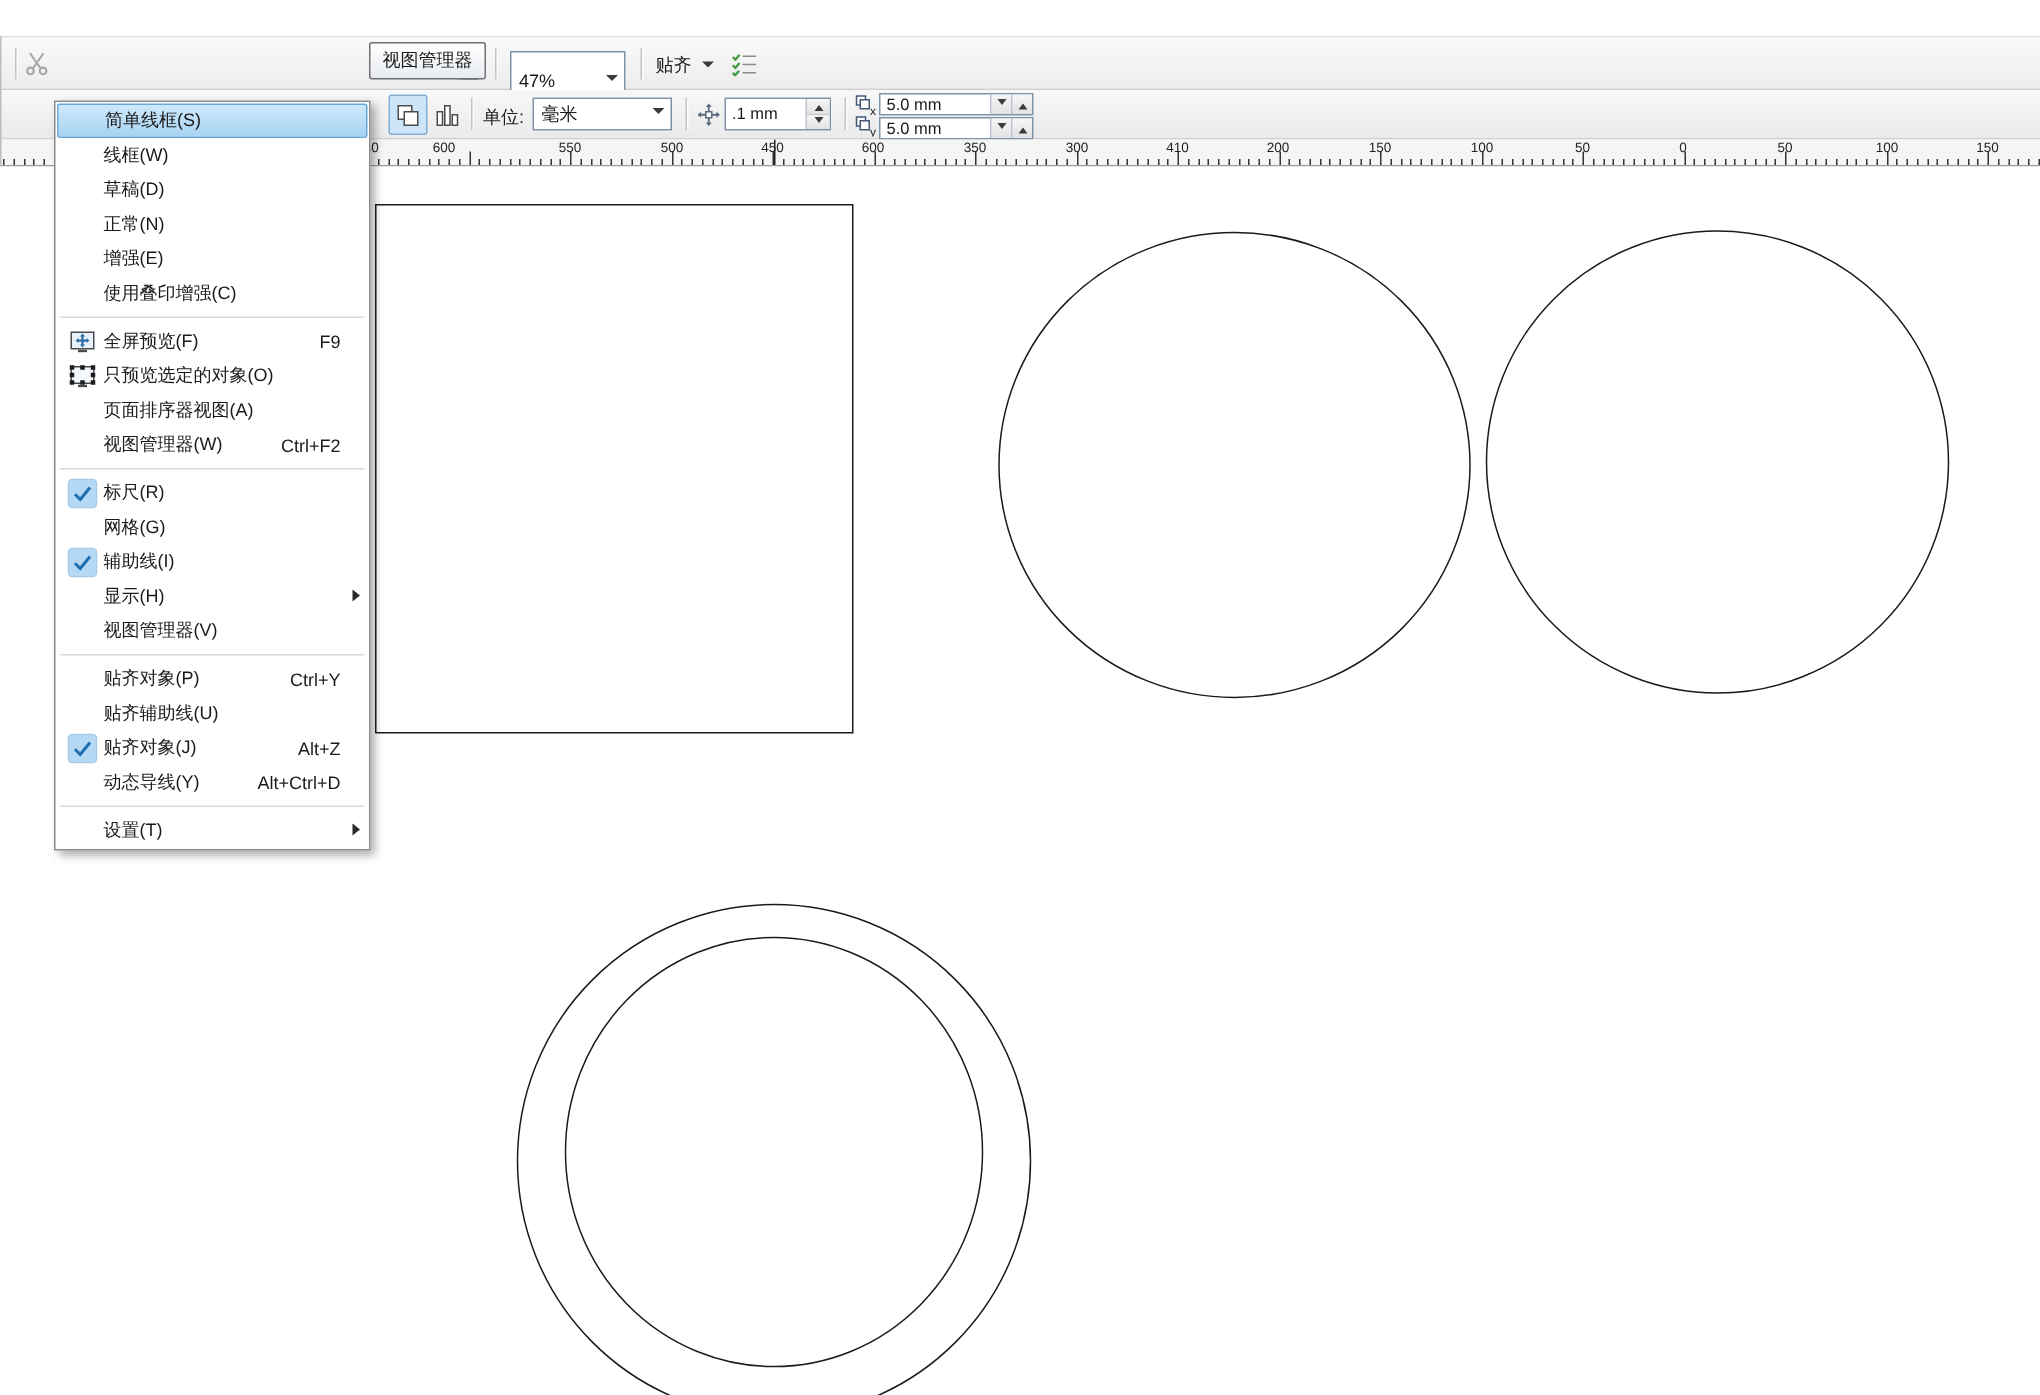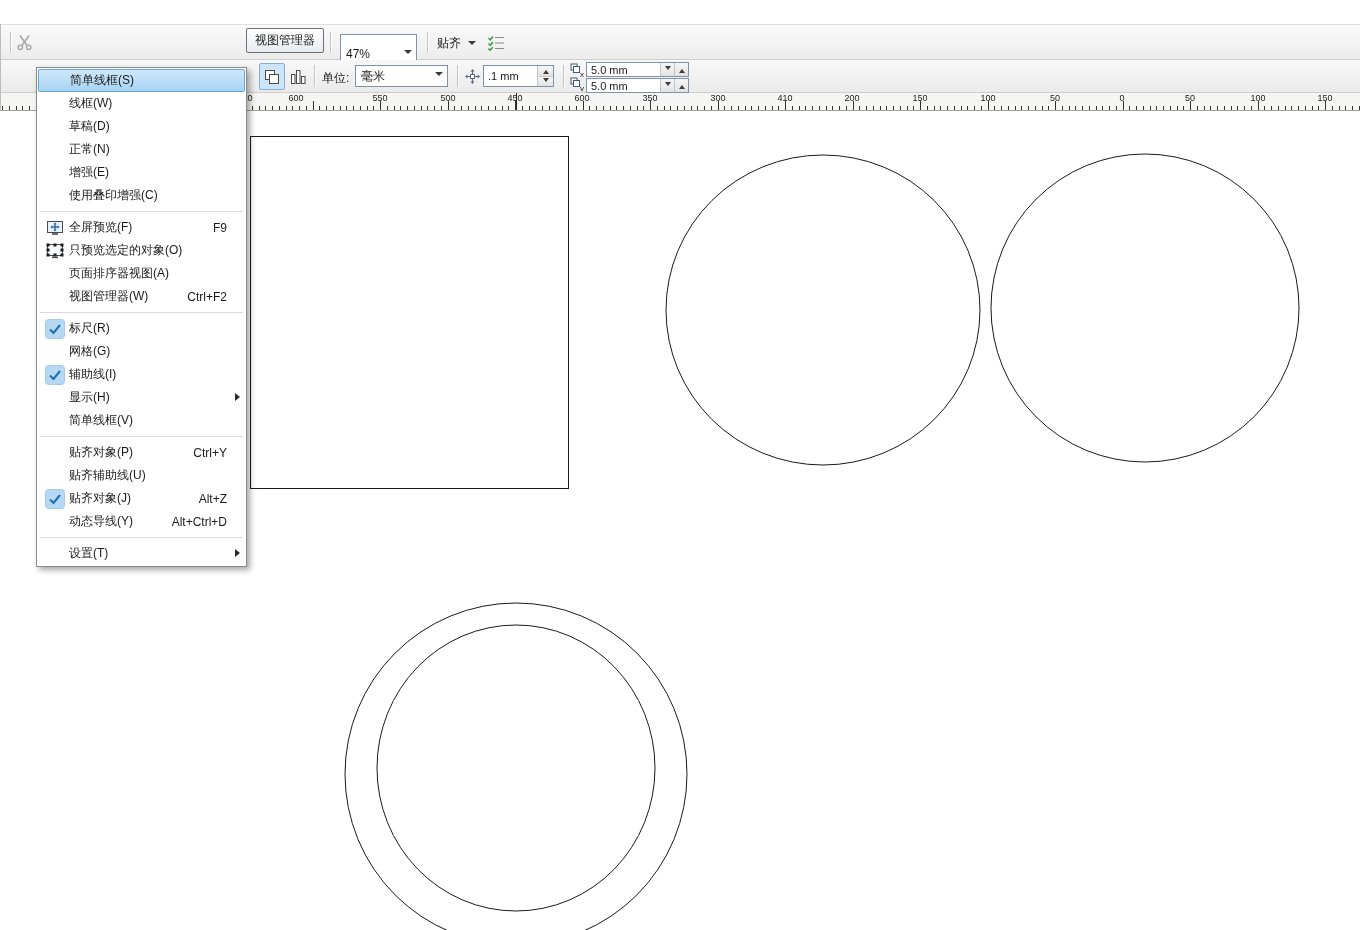--- a/index.html
+++ b/index.html
@@ -533,21 +533,21 @@
         </span>
         <span class="mi-label">辅助线(I)</span>
       </div>
       <div class="mi">
         <span class="mi-icon"></span>
         <span class="mi-label">显示(H)</span>
         <span class="mi-arrow"></span>
       </div>
       <div class="mi">
         <span class="mi-icon"></span>
-        <span class="mi-label">简单线框(V)</span>
+        <span class="mi-label">视图管理器(V)</span>
       </div>
       <div class="msep">
         <div></div>
       </div>
       <div class="mi">
         <span class="mi-icon"></span>
         <span class="mi-label">贴齐对象(P)</span>
         <span class="mi-shortcut">Ctrl+Y</span>
       </div>
       <div class="mi">

